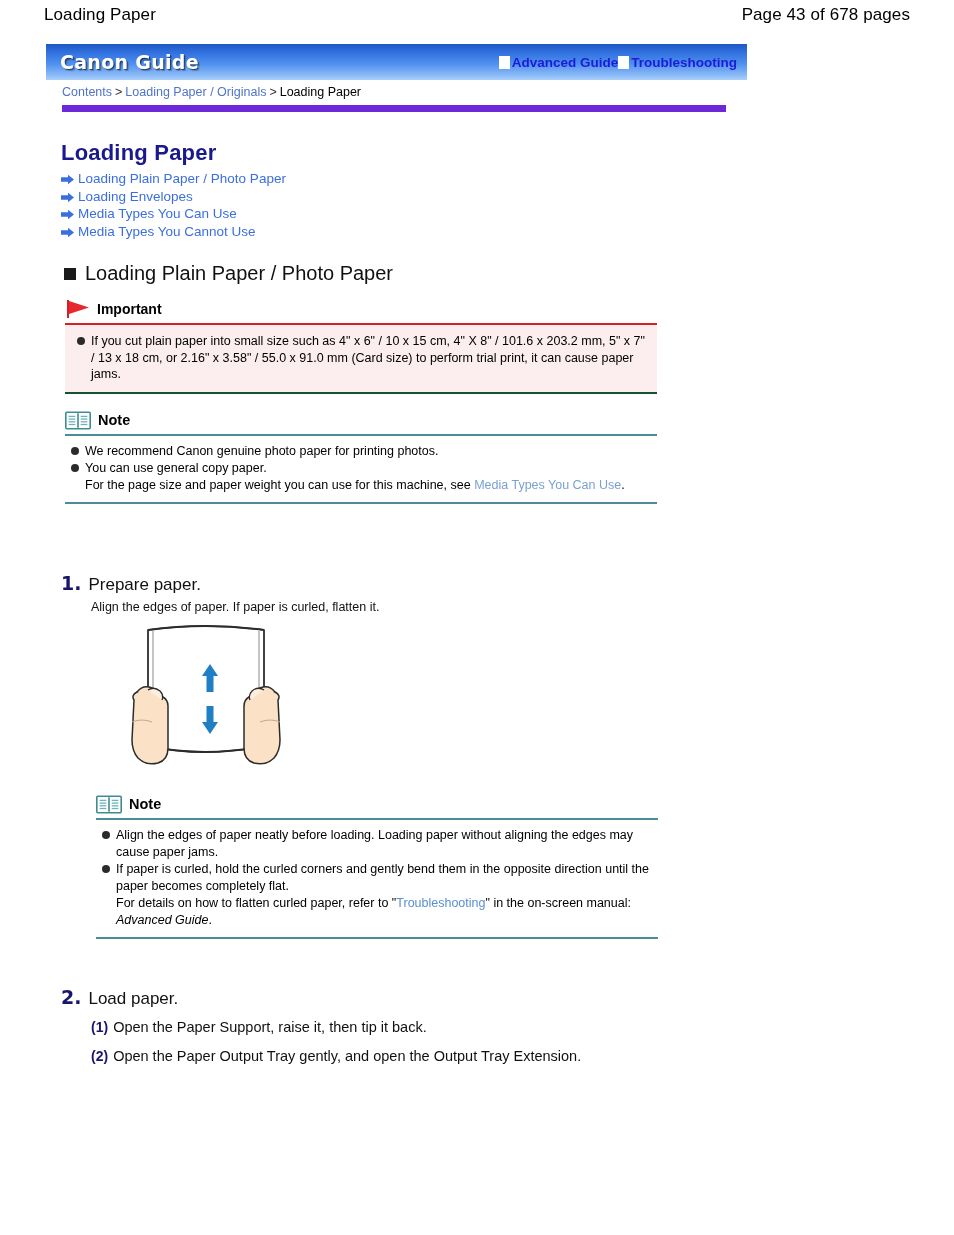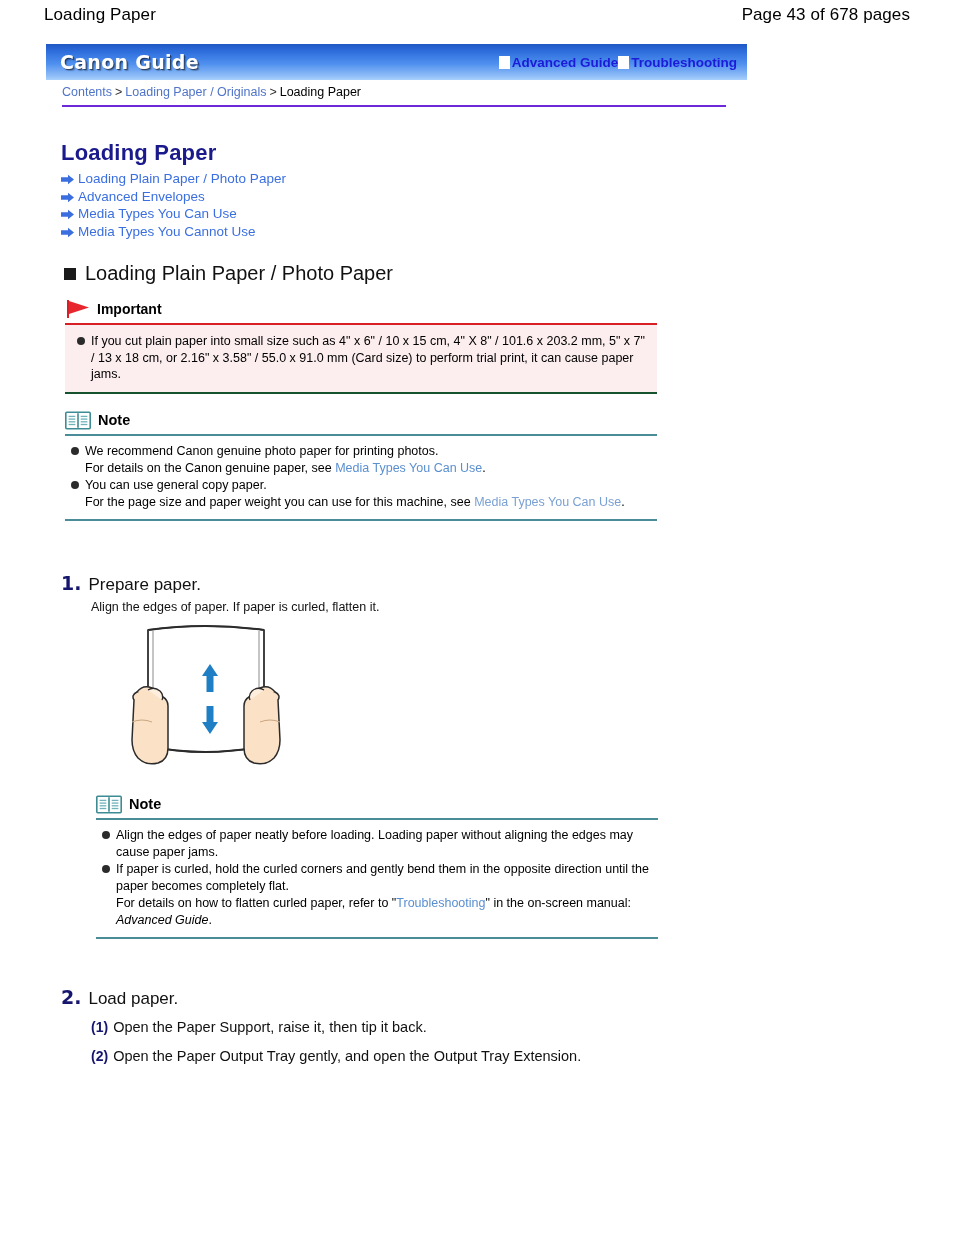--- a/index.html
+++ b/index.html
@@ -76,21 +76,21 @@
 
   
   .breadcrumb {
     position: absolute;
     left: 62px;
     top: 85px;
     width: 664px;
     font-size: 12.5px;
     color: #000;
     padding-bottom: 6px;
-    border-bottom: 2px solid #6d28d9;
+    border-bottom: 7px solid #6d28d9;
     white-space: nowrap;
   }
   .breadcrumb a { color: #4f74c8; text-decoration: none; }
   .breadcrumb .sep { color: #333; margin: 0 3px; }
   .breadcrumb .cur { color: #000; }
 
   
   .h1 {
     position: absolute;
     left: 61px;
@@ -277,21 +277,21 @@
         </svg>
     </span>
     <a href="#">Loading Plain Paper / Photo Paper</a>
   </div>
   <div class="link-row">
     <span class="arrow-ico">
       <svg viewBox="0 0 14 11" width="14" height="11">
           <path d="M0 3.2h7V0.8l6 4.7-6 4.7V7.8H0z" fill="#3b6fe0"></path>
         </svg>
     </span>
-    <a href="#">Advanced Envelopes</a>
+    <a href="#">Loading Envelopes</a>
   </div>
   <div class="link-row">
     <span class="arrow-ico">
       <svg viewBox="0 0 14 11" width="14" height="11">
           <path d="M0 3.2h7V0.8l6 4.7-6 4.7V7.8H0z" fill="#3b6fe0"></path>
         </svg>
     </span>
     <a href="#">Media Types You Can Use</a>
   </div>
   <div class="link-row">
@@ -343,24 +343,20 @@
         <line x1="15.7" y1="13.5" x2="22.4" y2="13.5" stroke="#6fb3b8" stroke-width="1.3"></line>
       </svg>
     </span>
     <span class="note-head-label">Note</span>
   </div>
   <div class="note-body">
     <div class="bullet-item">
       <span class="dot"></span>
       <span class="bullet-text">We recommend Canon genuine photo paper for printing photos.</span>
     </div>
-    <div class="sub-line">
-      <span>For details on the Canon genuine paper, see</span>
-      <a href="#" class="lnk">Media Types You Can Use</a><span>.</span>
-    </div>
     <div class="bullet-item">
       <span class="dot"></span>
       <span class="bullet-text">You can use general copy paper.</span>
     </div>
     <div class="sub-line">
       <span>For the page size and paper weight you can use for this machine, see</span>
       <a href="#" class="lnk-grey">Media Types You Can Use</a><span>.</span>
     </div>
   </div>
 </div>

